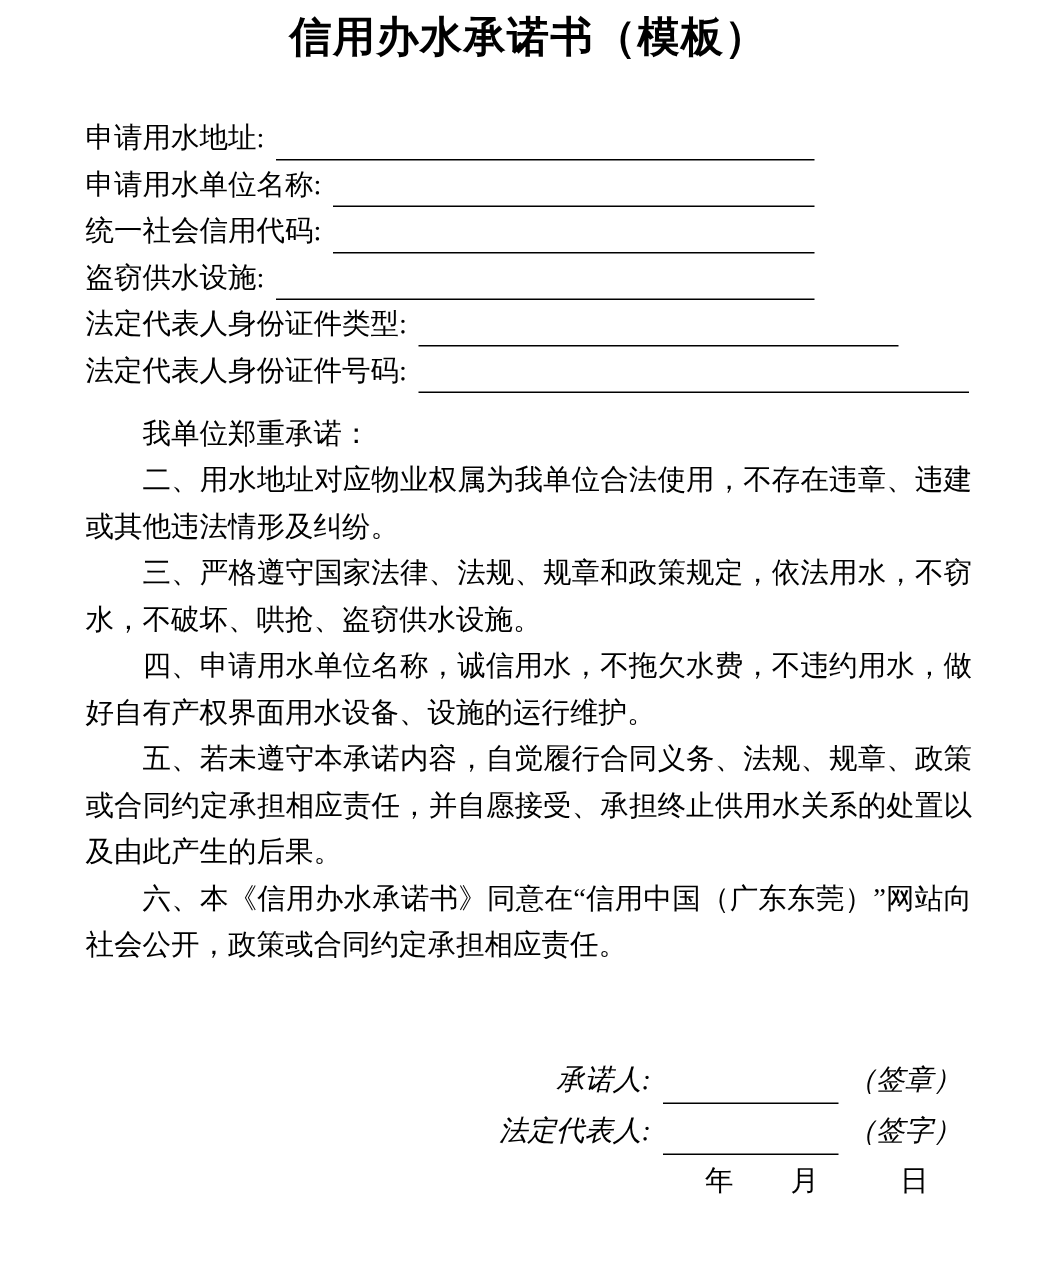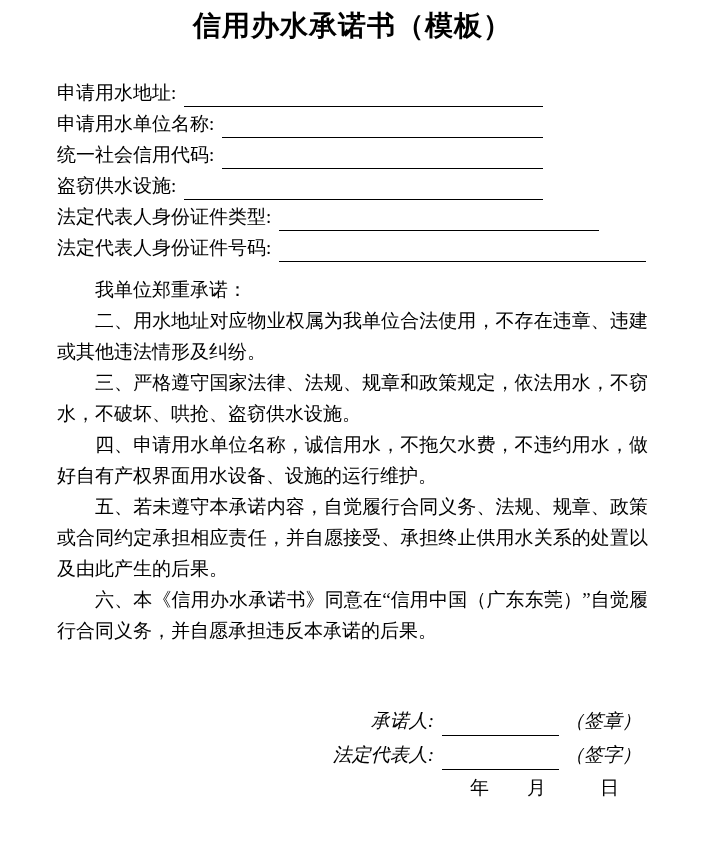--- a/index.html
+++ b/index.html
@@ -132,21 +132,21 @@
       <span class="line"></span>
     </div>
   </div>
 
   <div class="body-text">
     <p>我单位郑重承诺：</p>
     <p>二、用水地址对应物业权属为我单位合法使用，不存在违章、违建或其他违法情形及纠纷。</p>
     <p>三、严格遵守国家法律、法规、规章和政策规定，依法用水，不窃水，不破坏、哄抢、盗窃供水设施。</p>
     <p>四、申请用水单位名称，诚信用水，不拖欠水费，不违约用水，做好自有产权界面用水设备、设施的运行维护。</p>
     <p>五、若未遵守本承诺内容，自觉履行合同义务、法规、规章、政策或合同约定承担相应责任，并自愿接受、承担终止供用水关系的处置以及由此产生的后果。</p>
-    <p>六、本《信用办水承诺书》同意在“信用中国（广东东莞）”自觉履行合同义务，并自愿承担违反本承诺的后果。</p>
+    <p>六、本《信用办水承诺书》同意在“信用中国（广东东莞）”网站向社会公开，政策或合同约定承担相应责任。</p>
   </div>
 
   <div class="signature">
     <div class="sig-row">
       <span class="sig-label">承诺人:</span>
       <span class="sig-line"></span>
       <span class="sig-suffix">（签章）</span>
     </div>
     <div class="sig-row">
       <span class="sig-label">法定代表人:</span>

